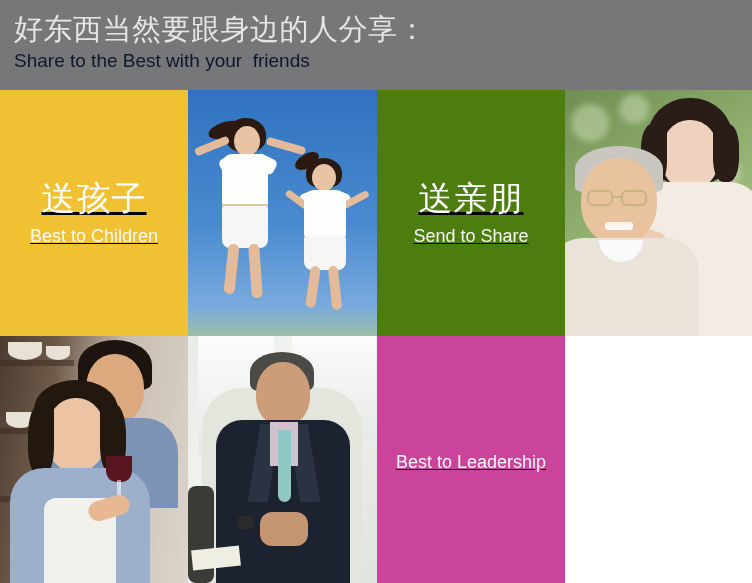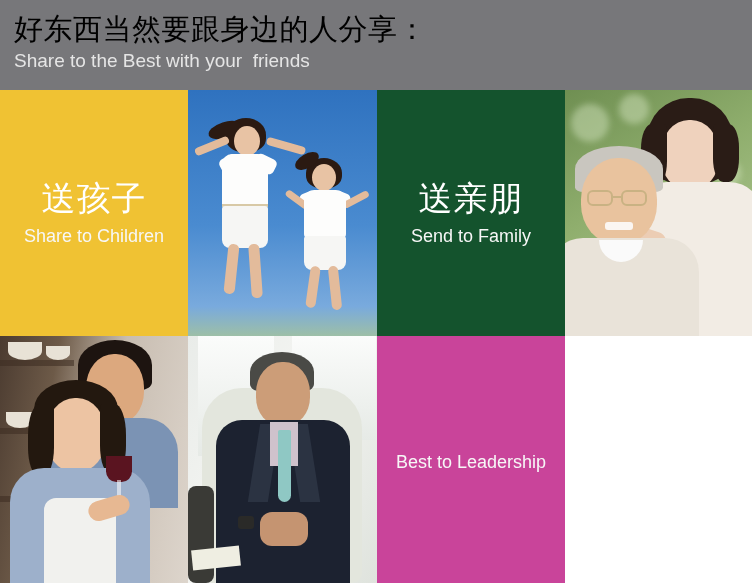--- a/index.html
+++ b/index.html
@@ -13,44 +13,44 @@
   }
 
   
   .header {
     position:absolute; left:0; top:0;
     width:752px; height:90px;
     background:#77777a;
     padding:10px 0 0 14px;
   }
   .header-cn {
-    color:#000000;
+    color:#e5e5e5;
     font-size:29px;
     line-height:38px;
     letter-spacing:.5px;
     font-weight:400;
     white-space:nowrap;
   }
   .header-en {
-    color:#e5e5e5;
+    color:#0f172a;
     font-size:19px;
     line-height:26px;
     font-weight:400;
     white-space:pre;
   }
 
   
   .grid {
     position:absolute; left:0; top:90px;
     width:752px; height:493px;
     display:grid;
     grid-template-columns:188px 189px 188px 187px;
     grid-template-rows:246px 247px;
   }
-  .tile { position:relative; overflow:hidden; }
+  .tile { position:relative; overflow:hidden;text-decoration:underline; }
 
   
   .tile-text {
     display:flex; flex-direction:column;
     align-items:center; justify-content:center;
   }
   .tile-text .cn {
     color:#ffffff;
     font-size:34px;
     line-height:42px;
@@ -58,21 +58,21 @@
     white-space:nowrap;
   }
   .tile-text .en {
     color:#f7f7f7;
     font-size:18px;
     line-height:26px;
     margin-top:4px;
     white-space:nowrap;
   }
   .t-yellow  { background:#f0c233; }
-  .t-teal    { background:#14532d;justify-content:center; }
+  .t-teal    { background:#4d7c0f;justify-content:center; }
   .t-green   { background:#9cc92b; }
   .t-magenta { background:#c9449a; }
 
   
   .photo { width:100%; height:100%; position:relative; }
 
   
   .ph-kids {
     background:linear-gradient(#2f72bf 0%, #4a8bd0 55%, #79aadd 88%, #9dbfa7 100%);
   }
@@ -145,21 +145,21 @@
 
   <div class="header">
     <div class="header-cn">好东西当然要跟身边的人分享：</div>
     <div class="header-en">Share to the Best with your  friends</div>
   </div>
 
   <div class="grid">
 
     <div class="tile tile-text t-yellow">
       <div class="cn">送孩子</div>
-      <div class="en">Share to Children</div>
+      <div class="en">Best to Children</div>
     </div>
 
     <div class="tile">
       <div class="photo ph-kids">
 
         <div class="kid" style="left:8px;top:22px;width:110px;height:190px;">
           <div class="hair" style="left:30px;top:6px;width:40px;height:34px;"></div>
           <div class="hair" style="left:12px;top:10px;width:34px;height:16px;transform:rotate(-18deg);border-radius:50%;"></div>
           <div class="head" style="left:38px;top:14px;width:26px;height:30px;"></div>
           <div class="sleeve" style="left:24px;top:44px;width:20px;height:16px;transform:rotate(-28deg);"></div>
@@ -184,21 +184,21 @@
           <div class="torso" style="left:16px;top:38px;width:42px;height:48px;"></div>
           <div class="shorts" style="left:16px;top:84px;width:42px;height:34px;"></div>
           <div class="leg" style="left:20px;top:114px;width:10px;height:42px;transform:rotate(8deg);"></div>
           <div class="leg" style="left:42px;top:114px;width:10px;height:44px;transform:rotate(-6deg);"></div>
         </div>
       </div>
     </div>
 
     <div class="tile tile-text t-teal">
       <div class="cn">送亲朋</div>
-      <div class="en">Send to Family</div>
+      <div class="en">Send to Share</div>
     </div>
 
     <div class="tile">
       <div class="photo ph-couple">
         <div class="bokeh" style="left:6px;top:14px;width:38px;height:38px;"></div>
         <div class="bokeh" style="left:54px;top:4px;width:30px;height:30px;"></div>
         <div class="bokeh" style="left:118px;top:26px;width:34px;height:34px;"></div>
         <div class="bokeh" style="left:150px;top:70px;width:26px;height:26px;"></div>
         <div class="bokeh" style="left:18px;top:84px;width:22px;height:22px;"></div>
 

